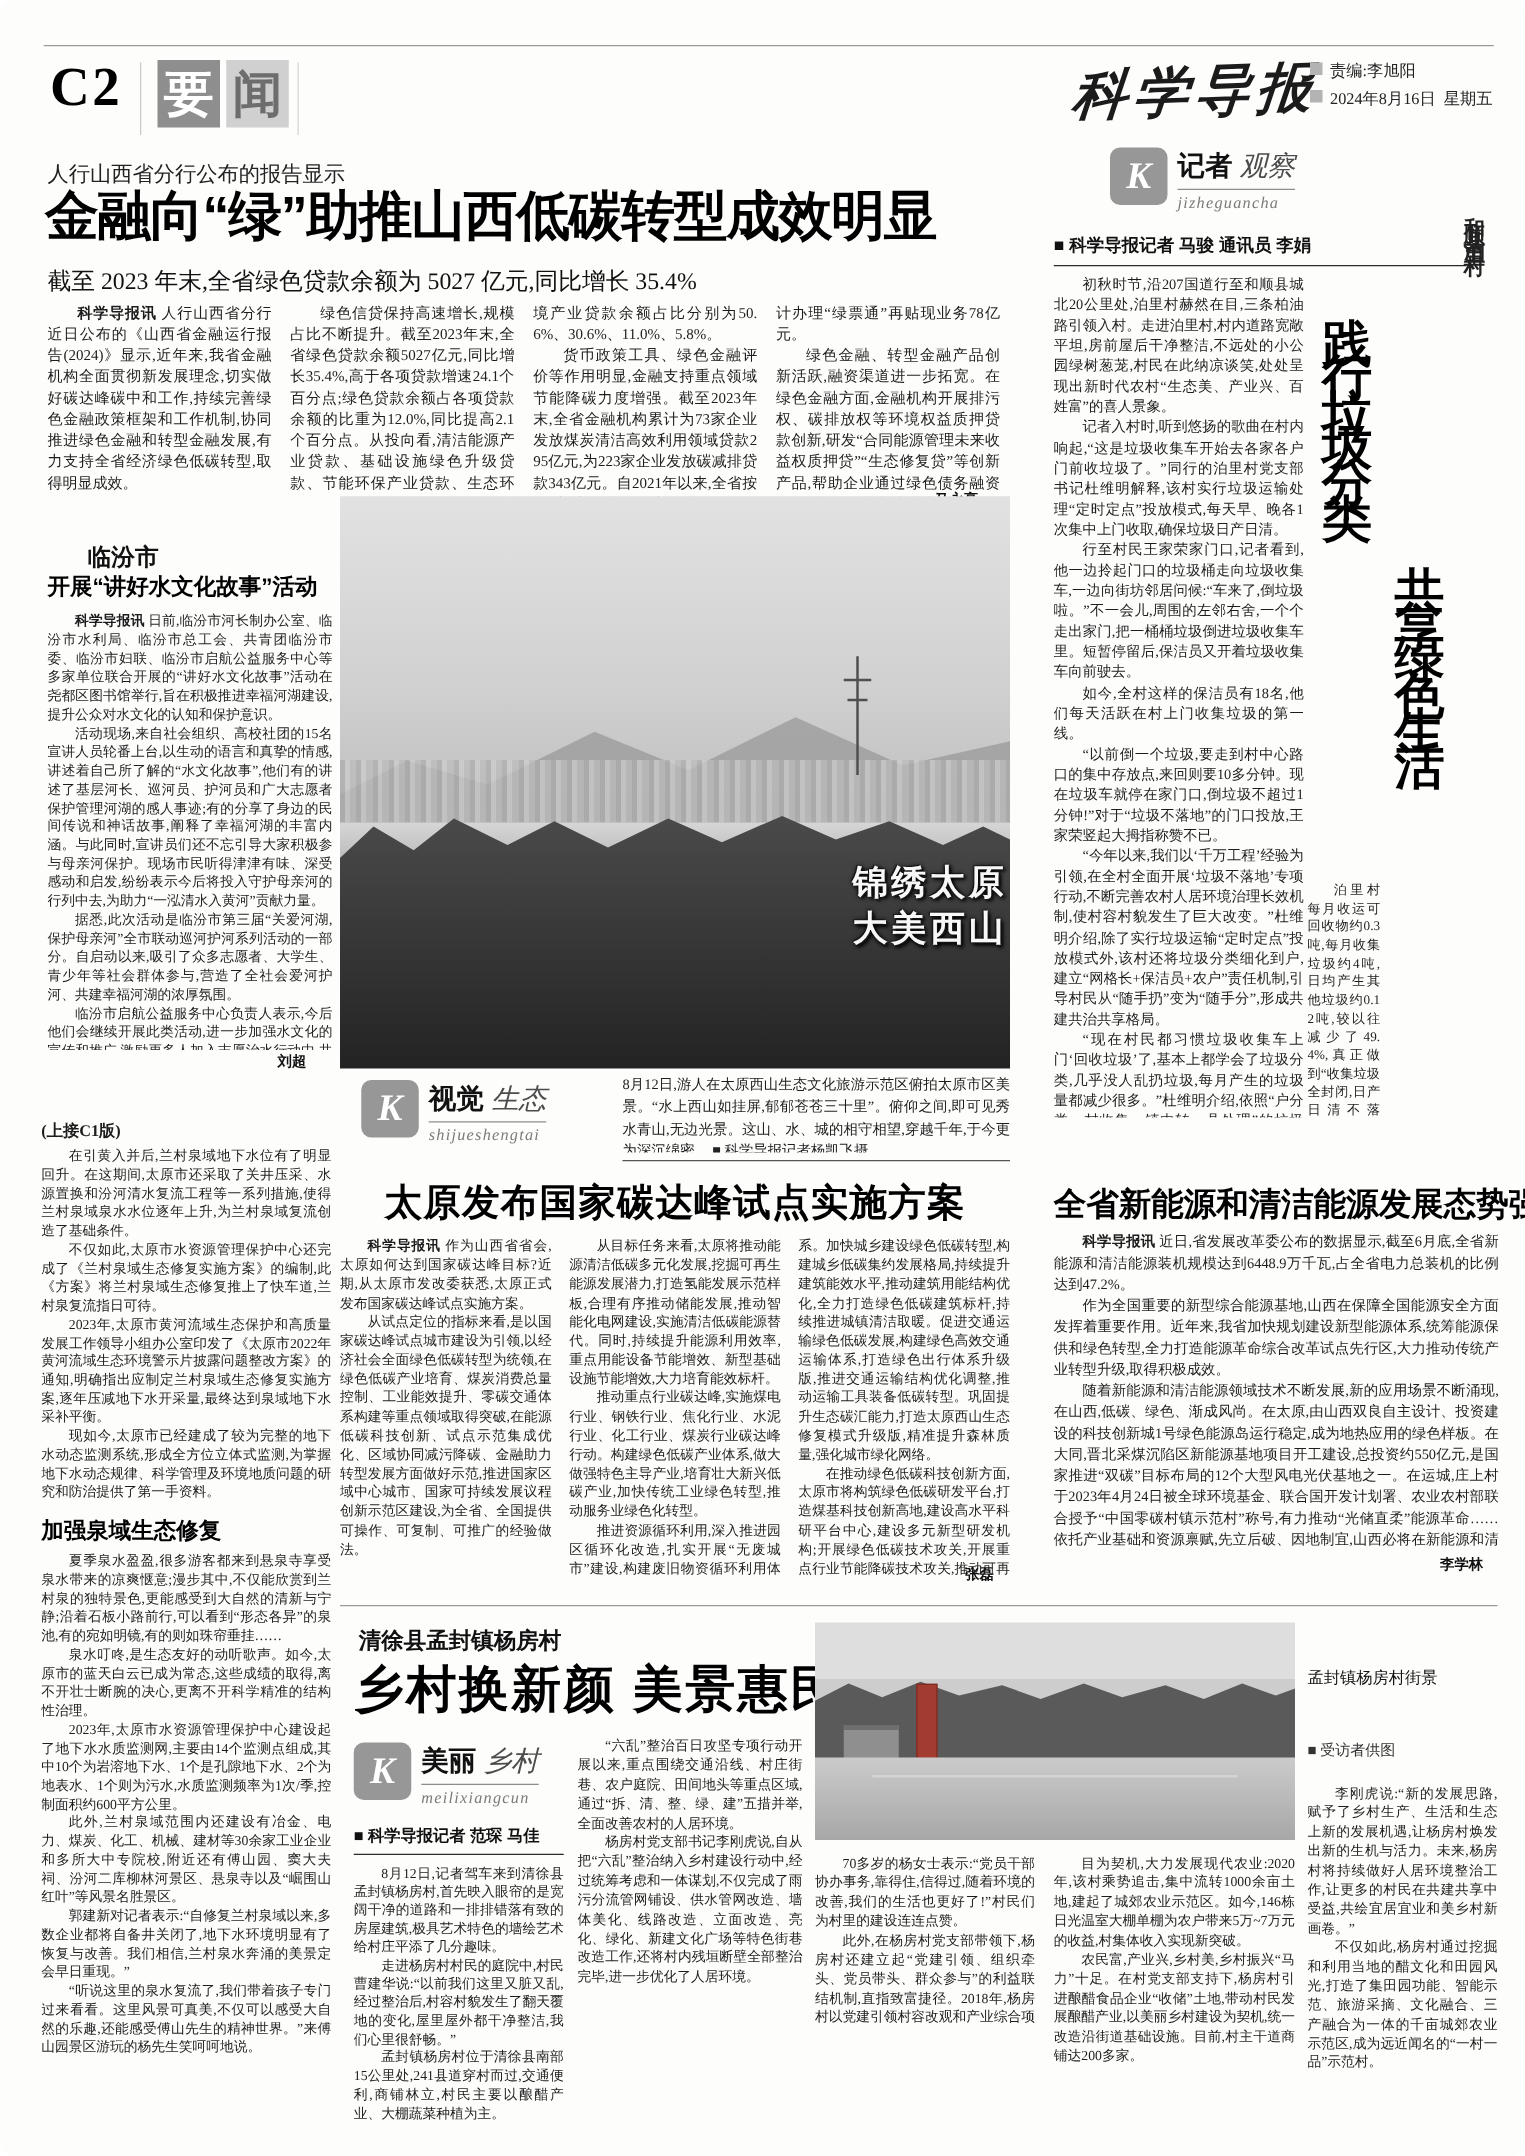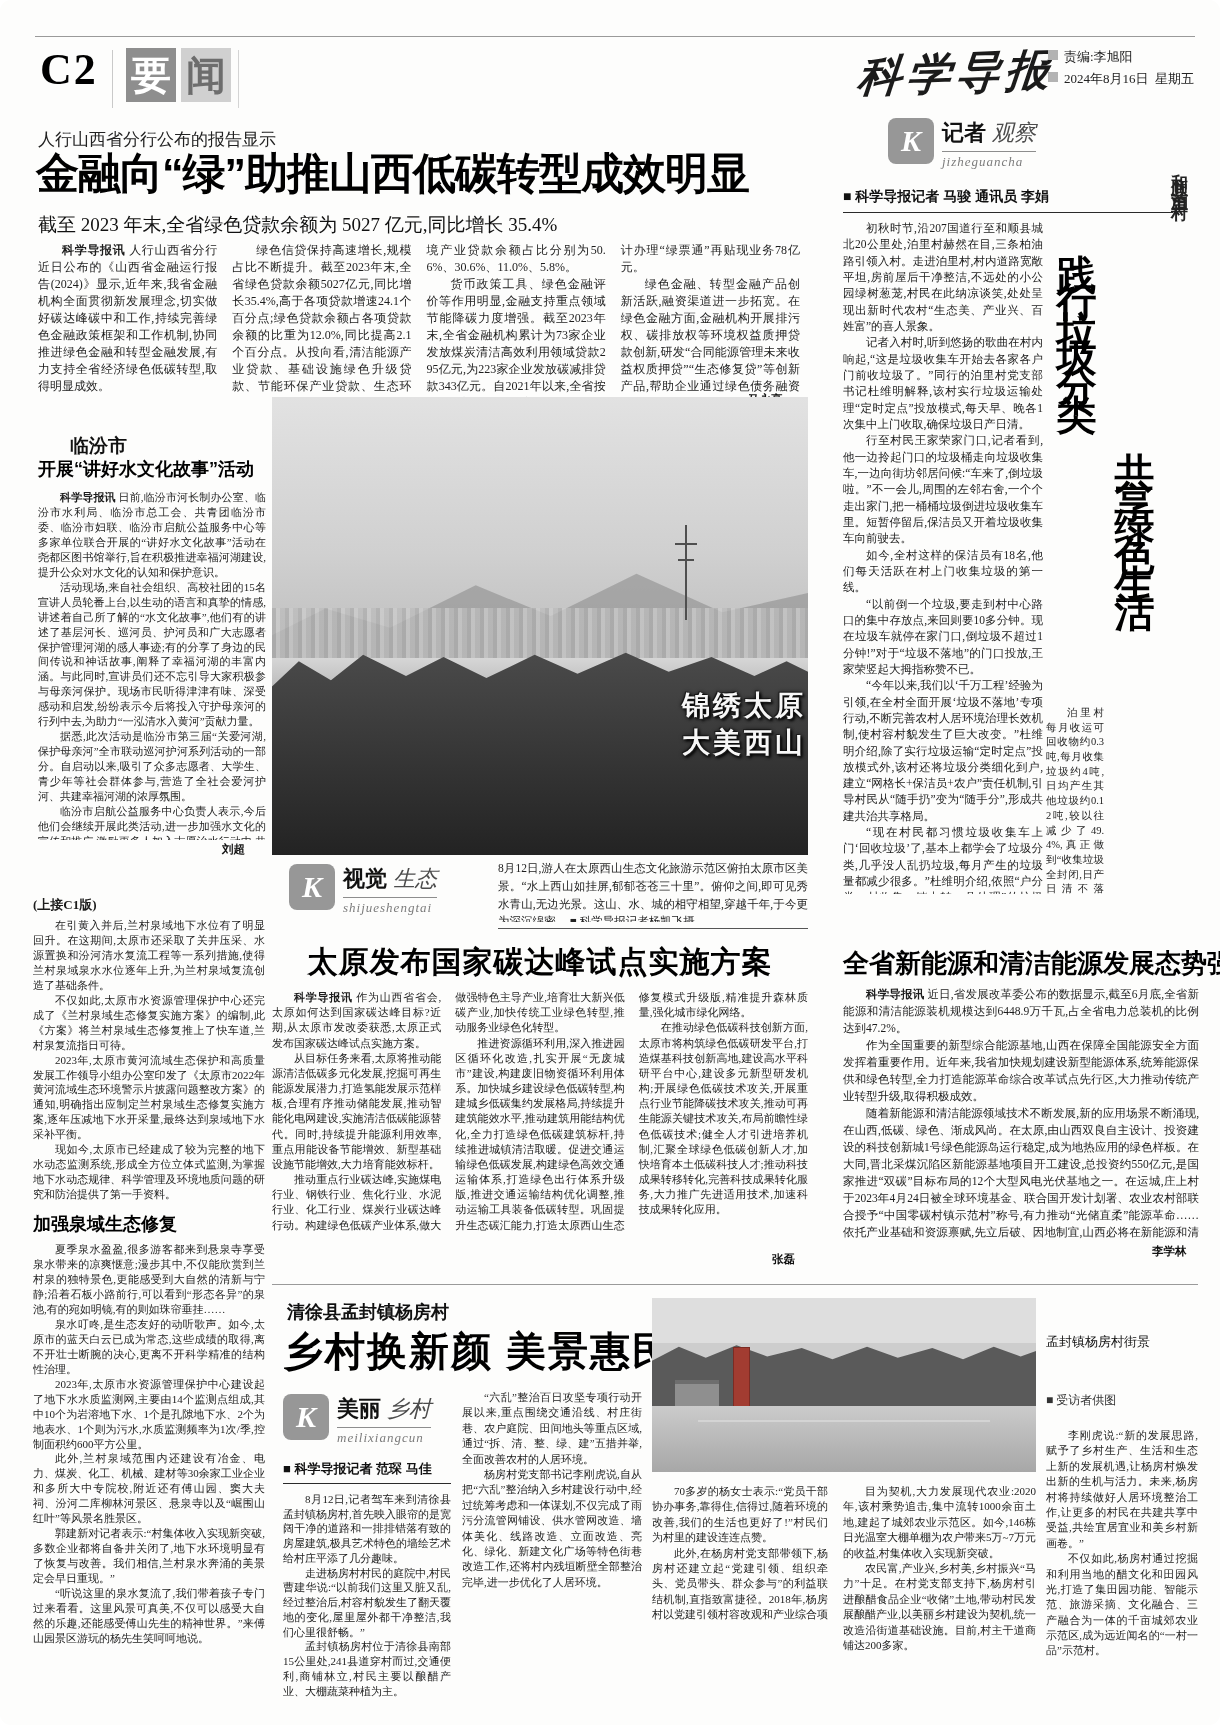--- a/index.html
+++ b/index.html
@@ -118,20 +118,21 @@
   <div class="abs bodytext" style="left:498px;top:860px;width:310px;height:62px;font-size:11.5px;line-height:1.55;">
     <span>8月12日,游人在太原西山生态文化旅游示范区俯拍太原市区美景。“水上西山如挂屏,郁郁苍苍三十里”。俯仰之间,即可见秀水青山,无边光景。这山、水、城的相守相望,穿越千年,于今更为深沉绵密。</span>
     <span class="credit">■ 科学导报记者杨凯飞摄</span>
   </div>
   <div class="abs" style="left:498px;top:928px;width:310px;height:1px;background:#555;"></div>
 
   <div>
     <div class="abs hl" style="left:272px;top:942px;width:536px;font-size:30px;text-align:center;letter-spacing:1px;white-space:nowrap;">太原发布国家碳达峰试点实施方案</div>
     <div class="abs bodytext" style="left:272px;top:990px;width:536px;height:280px;column-count:3;column-gap:14px;font-size:11px;line-height:1.38;">
         <p class="para"><b>科学导报讯</b> 作为山西省省会,太原如何达到国家碳达峰目标?近期,从太原市发改委获悉,太原正式发布国家碳达峰试点实施方案。</p>
+        <p class="para">从试点定位的指标来看,是以国家碳达峰试点城市建设为引领,以经济社会全面绿色低碳转型为统领,在绿色低碳产业培育、煤炭消费总量控制、工业能效提升、零碳交通体系构建等重点领域取得突破,在能源低碳科技创新、试点示范集成优化、区域协同减污降碳、金融助力转型发展方面做好示范,推进国家区域中心城市、国家可持续发展议程创新示范区建设,为全省、全国提供可操作、可复制、可推广的经验做法。</p>
         <p class="para">从目标任务来看,太原将推动能源清洁低碳多元化发展,挖掘可再生能源发展潜力,打造氢能发展示范样板,合理有序推动储能发展,推动智能化电网建设,实施清洁低碳能源替代。同时,持续提升能源利用效率,重点用能设备节能增效、新型基础设施节能增效,大力培育能效标杆。</p>
         <p class="para">推动重点行业碳达峰,实施煤电行业、钢铁行业、焦化行业、水泥行业、化工行业、煤炭行业碳达峰行动。构建绿色低碳产业体系,做大做强特色主导产业,培育壮大新兴低碳产业,加快传统工业绿色转型,推动服务业绿色化转型。</p>
         <p class="para">推进资源循环利用,深入推进园区循环化改造,扎实开展“无废城市”建设,构建废旧物资循环利用体系。加快城乡建设绿色低碳转型,构建城乡低碳集约发展格局,持续提升建筑能效水平,推动建筑用能结构优化,全力打造绿色低碳建筑标杆,持续推进城镇清洁取暖。促进交通运输绿色低碳发展,构建绿色高效交通运输体系,打造绿色出行体系升级版,推进交通运输结构优化调整,推动运输工具装备低碳转型。巩固提升生态碳汇能力,打造太原西山生态修复模式升级版,精准提升森林质量,强化城市绿化网络。</p>
         <p class="para">在推动绿色低碳科技创新方面,太原市将构筑绿色低碳研发平台,打造煤基科技创新高地,建设高水平科研平台中心,建设多元新型研发机构;开展绿色低碳技术攻关,开展重点行业节能降碳技术攻关,推动可再生能源关键技术攻关,布局前瞻性绿色低碳技术;健全人才引进培养机制,汇聚全球绿色低碳创新人才,加快培育本土低碳科技人才;推动科技成果转移转化,完善科技成果转化服务,大力推广先进适用技术,加速科技成果转化应用。</p>
       </div>
     <div class="abs bl" style="left:772px;top:1252px;">张磊</div>
   </div>
   <div class="abs rule" style="left:272px;top:1284px;width:926px;height:1px;"></div>
 
   <div>
@@ -180,21 +181,21 @@
         <p class="para">不仅如此,太原市水资源管理保护中心还完成了《兰村泉域生态修复实施方案》的编制,此《方案》将兰村泉域生态修复推上了快车道,兰村泉复流指日可待。</p>
         <p class="para">2023年,太原市黄河流域生态保护和高质量发展工作领导小组办公室印发了《太原市2022年黄河流域生态环境警示片披露问题整改方案》的通知,明确指出应制定兰村泉域生态修复实施方案,逐年压减地下水开采量,最终达到泉域地下水采补平衡。</p>
         <p class="para">现如今,太原市已经建成了较为完整的地下水动态监测系统,形成全方位立体式监测,为掌握地下水动态规律、科学管理及环境地质问题的研究和防治提供了第一手资料。</p>
       </div>
     <div class="hl" style="font-size:18px;margin:10px 0 6px;">加强泉域生态修复</div>
     <div class="bodytext" style="font-size:11px;line-height:1.36;">
         <p class="para">夏季泉水盈盈,很多游客都来到悬泉寺享受泉水带来的凉爽惬意;漫步其中,不仅能欣赏到兰村泉的独特景色,更能感受到大自然的清新与宁静;沿着石板小路前行,可以看到“形态各异”的泉池,有的宛如明镜,有的则如珠帘垂挂……</p>
         <p class="para">泉水叮咚,是生态友好的动听歌声。如今,太原市的蓝天白云已成为常态,这些成绩的取得,离不开壮士断腕的决心,更离不开科学精准的结构性治理。</p>
         <p class="para">2023年,太原市水资源管理保护中心建设起了地下水水质监测网,主要由14个监测点组成,其中10个为岩溶地下水、1个是孔隙地下水、2个为地表水、1个则为污水,水质监测频率为1次/季,控制面积约600平方公里。</p>
         <p class="para">此外,兰村泉域范围内还建设有冶金、电力、煤炭、化工、机械、建材等30余家工业企业和多所大中专院校,附近还有傅山园、窦大夫祠、汾河二库柳林河景区、悬泉寺以及“崛围山红叶”等风景名胜景区。</p>
-        <p class="para">郭建新对记者表示:“村集体收入实现新突破,多数企业都将自备井关闭了,地下水环境明显有了恢复与改善。我们相信,兰村泉水奔涌的美景定会早日重现。”</p>
+        <p class="para">郭建新对记者表示:“自修复兰村泉域以来,多数企业都将自备井关闭了,地下水环境明显有了恢复与改善。我们相信,兰村泉水奔涌的美景定会早日重现。”</p>
         <p class="para">“听说这里的泉水复流了,我们带着孩子专门过来看看。这里风景可真美,不仅可以感受大自然的乐趣,还能感受傅山先生的精神世界。”来傅山园景区游玩的杨先生笑呵呵地说。</p>
       </div>
   </div>
 
   <div>
     <div class="abs kick" style="left:287px;top:1300px;font-size:18px;">清徐县孟封镇杨房村</div>
     <div class="abs hl" style="left:283px;top:1324px;font-size:40px;letter-spacing:2px;white-space:nowrap;">乡村换新颜  美景惠民生</div>
     <div class="abs klogo" style="left:283px;top:1394px;">
       <div class="kbox">K</div>
       <div class="ktxt">

